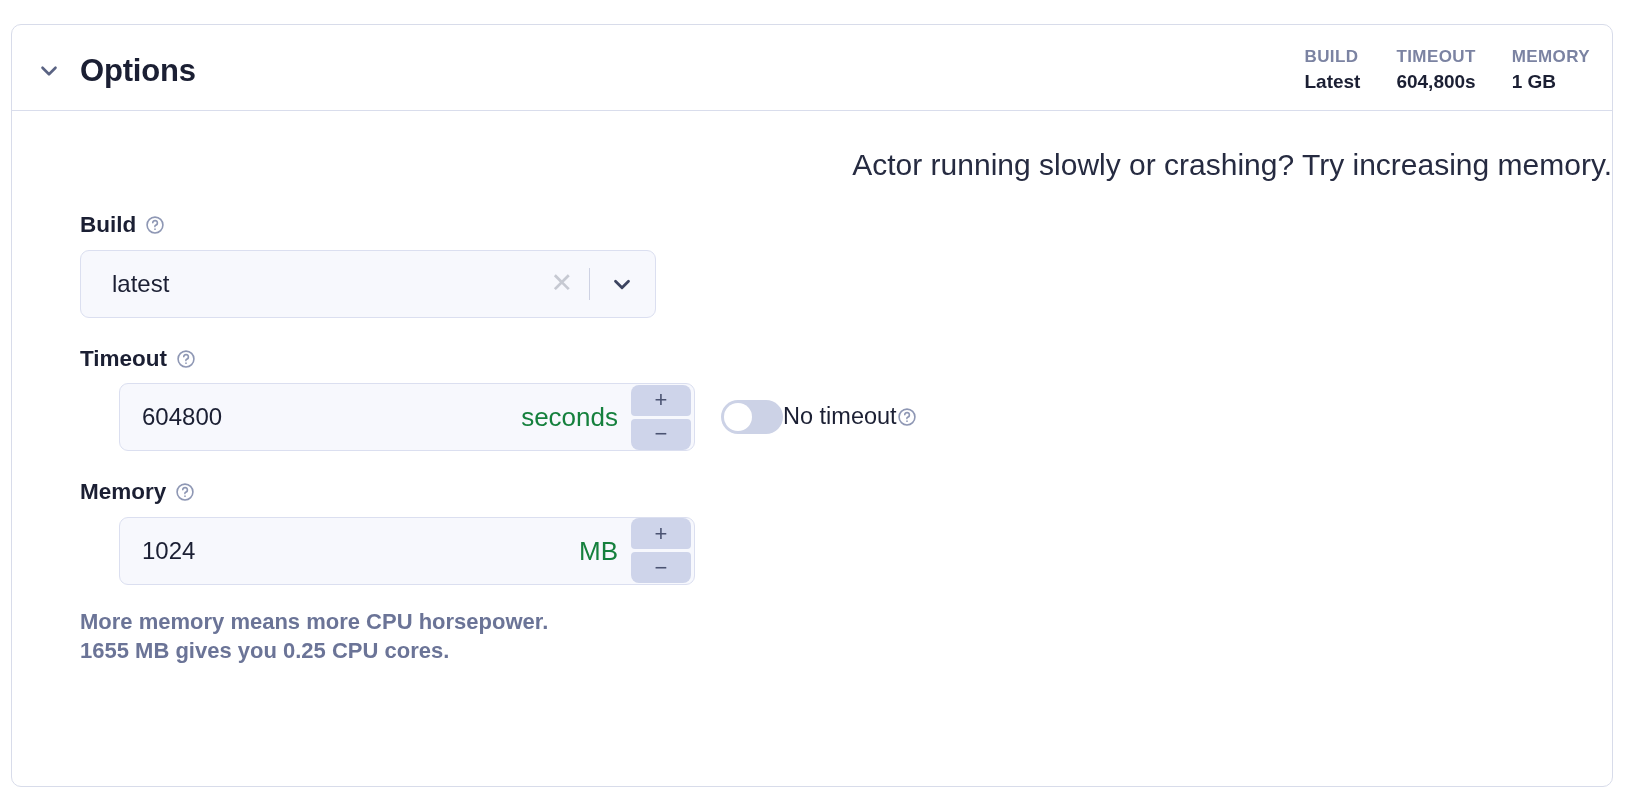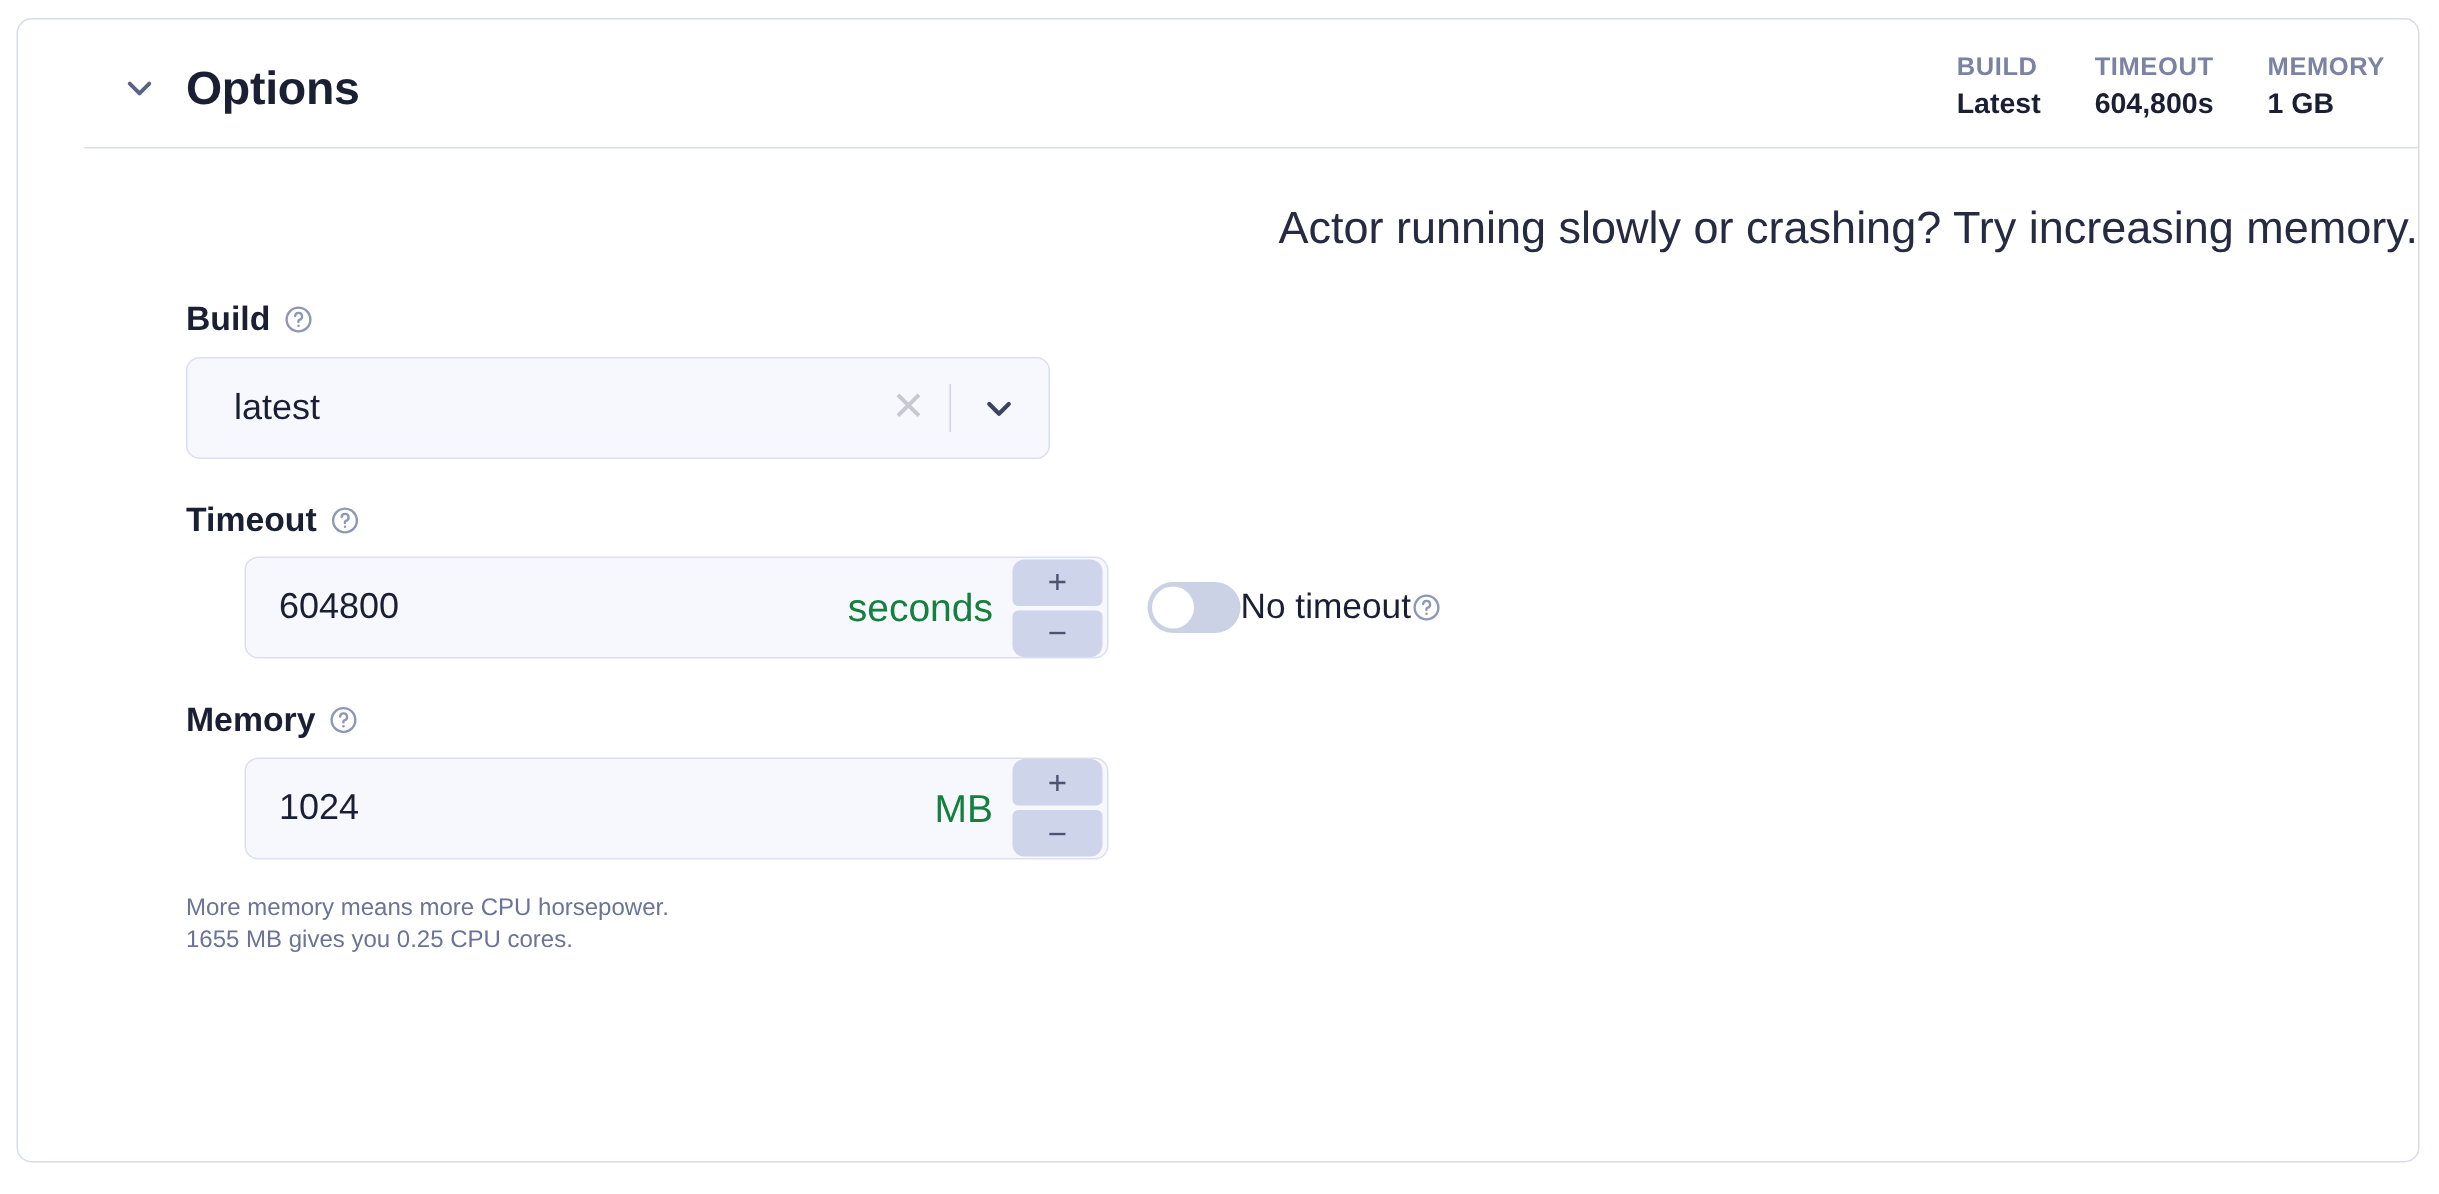--- a/index.html
+++ b/index.html
@@ -11,28 +11,27 @@
     width: 1626px;
     height: 796px;
     font-family: "Liberation Sans", sans-serif;
     -webkit-font-smoothing: antialiased;
     overflow: hidden;
   }
 
   .options-card {
     position: absolute;
     left: 11px;
-    top: 12px;
+    top: 24px;
     width: 1602px;
     height: 763px;
     box-sizing: border-box;
     border: 1px solid #d8dcea;
     border-radius: 10px;
     background: #ffffff;
-    padding-left: 44px;
   }
 
   
   .card-header {
     position: relative;
     height: 86px;
     border-bottom: 1px solid #d9ddec;
     box-sizing: border-box;
   }
 
@@ -273,24 +272,25 @@
     line-height: 1;
   }
 
   .toggle-help {
     display: flex;
     align-items: center;
   }
 
   
   .helper-text {
-    font-size: 16px;
+    font-size: 22px;
     color: #6b7497;
     line-height: 1.33;
     margin-top: -8px;
+    font-weight: bold;
   }
   .helper-text div { white-space: nowrap; }
 </style>
 </head>
 <body>
 
 <div class="options-card">
 
   <div class="card-header">
 

